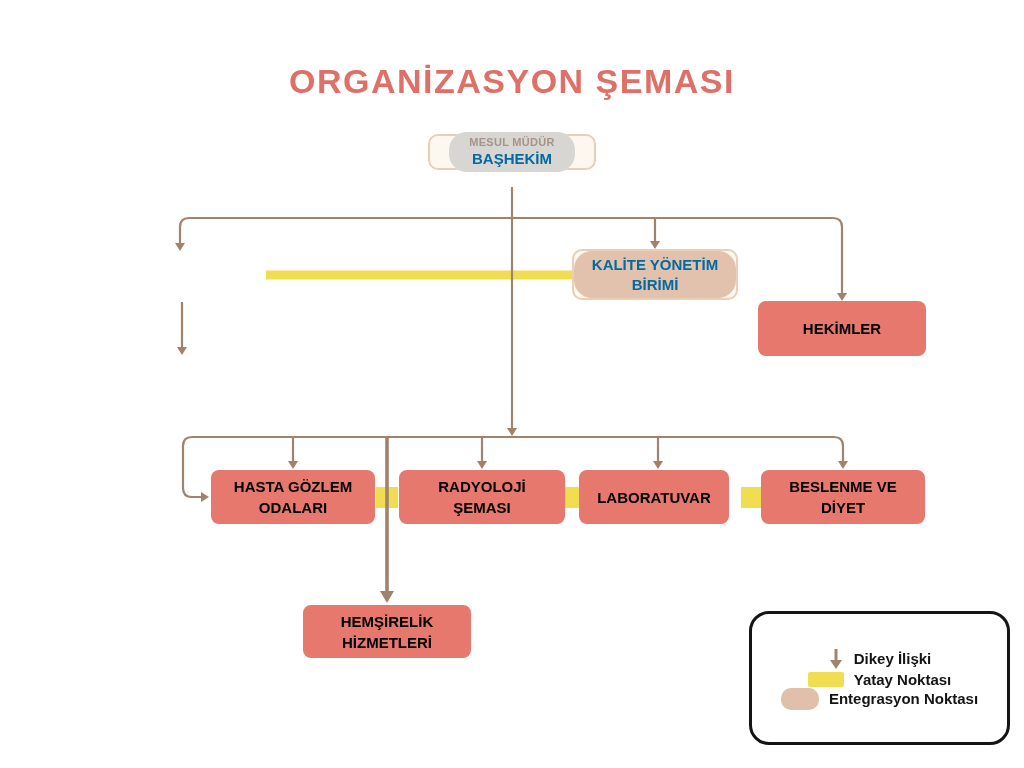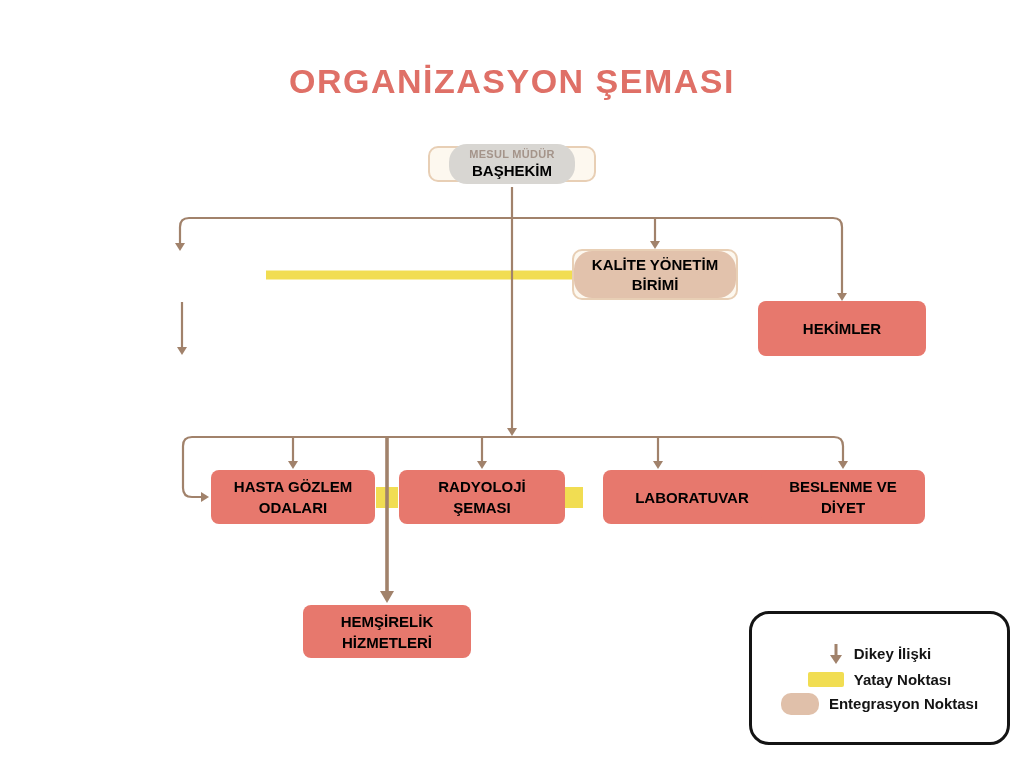--- a/index.html
+++ b/index.html
@@ -20,34 +20,34 @@
   .cream{
     background:#fdf8ef;border:2px solid #e8cfb5;border-radius:10px;
   }
   .pill{
     border-radius:18px;display:flex;flex-direction:column;align-items:center;justify-content:center;
     padding:6px 16px;line-height:1.25;
   }
   .pill-gray{background:#d8d6d2;}
   .pill-peach{background:#e2c2ac;}
   .pill-tan{background:#ddbe92;border-radius:14px;}
-  .pill-label{font-size:15px;font-weight:bold;color:#000000;}
+  .pill-label{font-size:15px;font-weight:bold;color:#0369a1;}
   .pill-tag{font-size:11px;font-weight:bold;color:#a4948a;letter-spacing:.3px;}
   .salmon{
     background:#e7786d;border-radius:8px;color:#000000;
     font-size:15px;font-weight:bold;line-height:1.4;padding:4px 10px;
   }
   .yellowbox{
     background:#f3e052;border:2px solid #efe3ac;border-radius:10px;
   }
   .legend{
     position:absolute;left:749px;top:611px;width:261px;height:134px;z-index:2;
     background:#ffffff;border:3px solid #141414;border-radius:20px;
     box-sizing:border-box;display:flex;flex-direction:column;justify-content:center;
-    gap:5px;padding:8px 6px;
+    padding:8px 6px;
   }
   .legend-row{
     display:flex;align-items:center;justify-content:center;gap:10px;
     font-size:15px;font-weight:bold;color:#141414;white-space:nowrap;
   }
   .sym{flex:0 0 auto;}
   .sym-bar{width:36px;height:15px;background:#f1dd52;border-radius:2px;}
   .sym-gray{width:36px;height:11px;background:#dbdbdb;border-radius:6px;}
   .sym-peach{width:38px;height:22px;background:#e0c0aa;border-radius:10px;}
 </style>
@@ -91,21 +91,21 @@
       <polygon points="507,428 517,428 512,436"></polygon>
       <polygon points="288,461 298,461 293,469"></polygon>
       <polygon points="477,461 487,461 482,469"></polygon>
       <polygon points="653,461 663,461 658,469"></polygon>
       <polygon points="838,461 848,461 843,469"></polygon>
       <polygon points="201,492 201,502 209,497"></polygon>
       <polygon points="380,591 394,591 387,603"></polygon>
     </g>
   </svg>
 
-  <div class="node cream" style="left:428px;top:134px;width:168px;height:36px;margin-top:12px;">
+  <div class="node cream" style="left:428px;top:134px;width:168px;height:36px;">
     <div class="pill pill-gray" style="padding:4px 20px;">
       <span class="pill-tag">MESUL MÜDÜR</span>
       <span class="pill-label">BAŞHEKİM</span>
     </div>
   </div>
 
 
   <div class="node cream" style="left:572px;top:249px;width:166px;height:51px;">
     <div class="pill pill-peach" style="padding:4px 12px;">
       <span class="pill-label" style="line-height:1.3;">KALİTE YÖNETİM BİRİMİ</span>
@@ -118,21 +118,21 @@
 
 
   <div class="node salmon" style="left:211px;top:470px;width:164px;height:54px;">
     <span>HASTA GÖZLEM ODALARI</span>
   </div>
 
   <div class="node salmon" style="left:399px;top:470px;width:166px;height:54px;">
     <span>RADYOLOJİ ŞEMASI</span>
   </div>
 
-  <div class="node salmon" style="left:579px;top:470px;width:178px;height:54px;margin-left:24px;">
+  <div class="node salmon" style="left:579px;top:470px;width:150px;height:54px;">
     <span>LABORATUVAR</span>
   </div>
 
   <div class="node salmon" style="left:761px;top:470px;width:164px;height:54px;">
     <span>BESLENME VE DİYET</span>
   </div>
 
   <div class="node salmon" style="left:303px;top:605px;width:168px;height:53px;">
     <span>HEMŞİRELİK HİZMETLERİ</span>
   </div>

